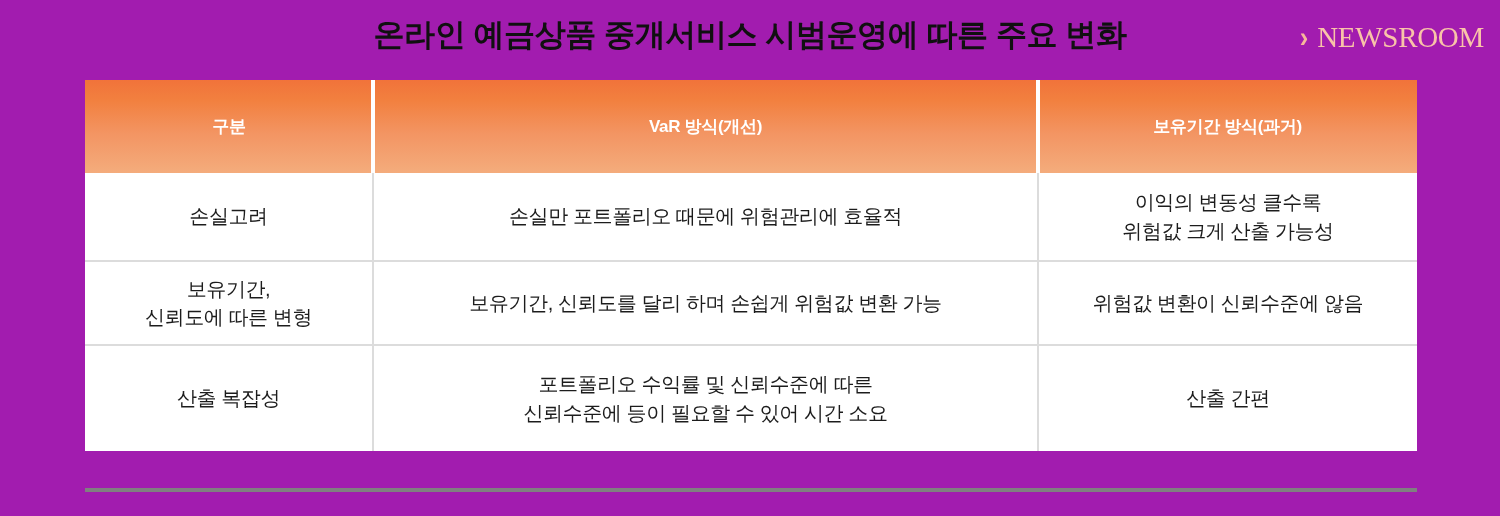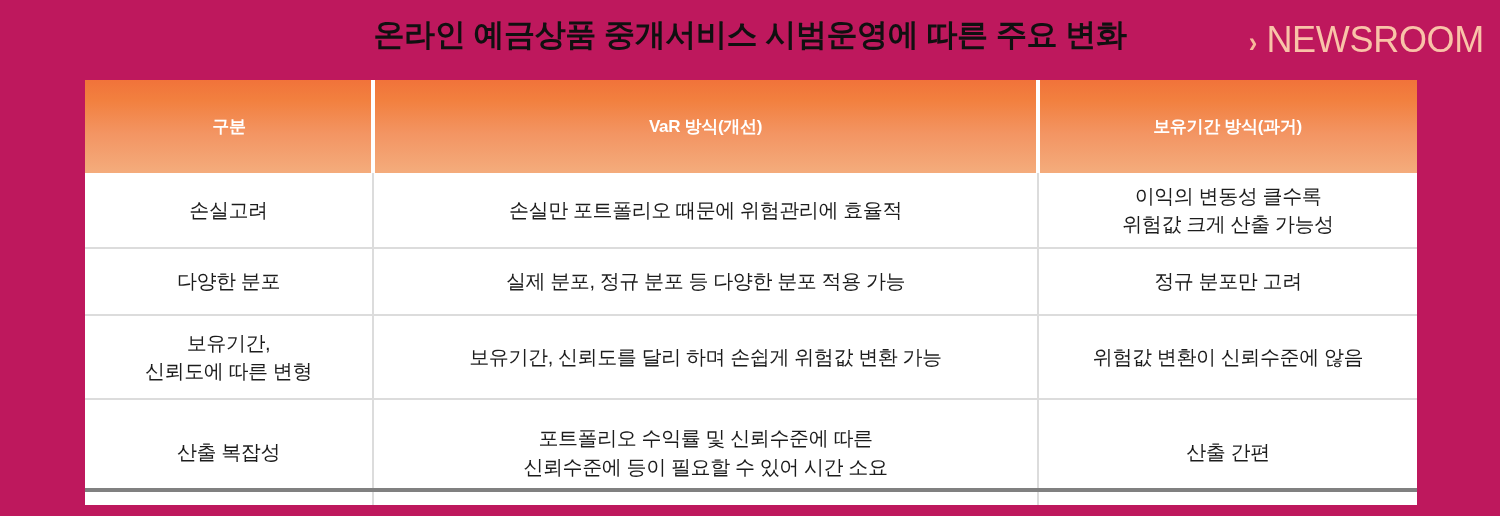--- a/index.html
+++ b/index.html
@@ -3,21 +3,21 @@
 <meta charset="utf-8">
 <style>
   * { margin:0; padding:0; box-sizing:border-box; }
   html, body {
     width:1500px; height:516px;
     background:#ffffff;
     font-family:"Liberation Sans", "DejaVu Sans", sans-serif;
     overflow:hidden;
   }
 
-  .page { position:relative; width:1500px; height:516px; background:#be185d; }
+  .page { position:relative; width:1500px; height:516px; background:#a21caf; }
 
   
   .topbar {
     position:absolute; left:0; top:0; width:1500px; height:72px;
   }
   .chart-title {
     position:absolute; left:0; top:14px; width:1500px;
     text-align:center;
     font-size:31px; font-weight:bold; color:#101010;
     letter-spacing:-0.4px;
@@ -31,22 +31,22 @@
   .brand-chevron {
     font-size:30px; font-weight:bold; color:#f7b89a;
     line-height:1; margin-right:1px;
     transform:scaleX(0.85);
   }
   .brand-koscom {
     font-size:31px; font-weight:bold; color:#d6d6d6;
     letter-spacing:-1.1px; line-height:1;
   }
   .brand-newsroom {
-    font-size:36px; font-weight:normal; color:#f9c3a8;
-    letter-spacing:-0.3px; line-height:1; margin-left:7px;
+    font-size:29px; font-weight:normal; color:#f9c3a8;
+    letter-spacing:-0.3px; line-height:1; margin-left:7px;font-family:Liberation Serif, serif;
   }
 
   
   .table-wrap {
     position:absolute; left:85px; top:80px;
     width:1332px;
   }
   table.cmp {
     width:1332px;
     border-collapse:collapse;
@@ -84,21 +84,21 @@
     color:#1c1c1c;
     letter-spacing:-0.4px;
     line-height:1.42;
     padding:0 10px;
     border-bottom:2px solid #dcdcdc;
     background:#ffffff;
   }
   tbody td.col-div {
     border-left:2px solid #dcdcdc;
   }
-  tbody tr.r1 { height:75px; }
+  tbody tr.r1 { height:88px; }
   tbody tr.r2 { height:67px; }
   tbody tr.r3 { height:84px; }
   tbody tr.r4 { height:106px; }
   tbody tr.r4 td { border-bottom:none; }
 
   .table-bottom-rule {
     position:absolute; left:85px; top:488px;
     width:1332px; height:4px;
     background:#808080;
   }
@@ -141,31 +141,20 @@
           </td>
           <td class="col-div">
             <span class="cell-line">손실만 포트폴리오 때문에 위험관리에 효율적</span>
           </td>
           <td class="col-div">
             <span class="cell-line">이익의 변동성 클수록</span>
             <span class="cell-line">위험값 크게 산출 가능성</span>
           </td>
         </tr>
 
-        <tr class="r2">
-          <td>
-            <span class="cell-line">다양한 분포</span>
-          </td>
-          <td class="col-div">
-            <span class="cell-line">실제 분포, 정규 분포 등 다양한 분포 적용 가능</span>
-          </td>
-          <td class="col-div">
-            <span class="cell-line">정규 분포만 고려</span>
-          </td>
-        </tr>
 
         <tr class="r3">
           <td>
             <span class="cell-line">보유기간,</span>
             <span class="cell-line">신뢰도에 따른 변형</span>
           </td>
           <td class="col-div">
             <span class="cell-line">보유기간, 신뢰도를 달리 하며 손쉽게 위험값 변환 가능</span>
           </td>
           <td class="col-div">

